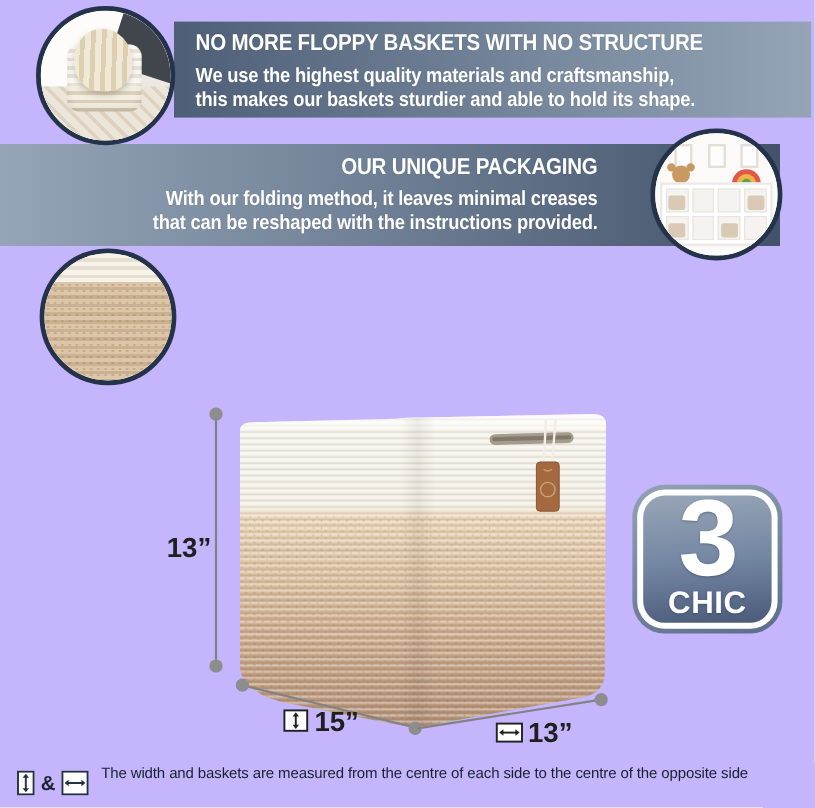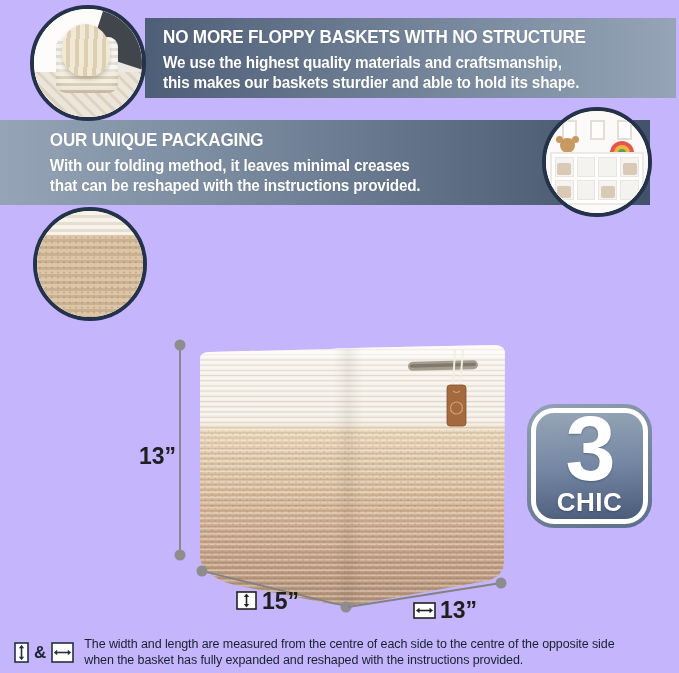--- a/index.html
+++ b/index.html
@@ -11,21 +11,21 @@
   .banner { position:absolute; color:#ffffff; }
   .banner-inner { transform:scaleX(0.90); }
   .origin-left  { transform-origin:left center; }
   .origin-right { transform-origin:right center; }
   .banner-title { font-weight:bold; font-size:19px; letter-spacing:-0.2px; line-height:21px;
                   text-shadow:0 0 1px rgba(20,30,45,0.25); }
   .banner-body  { font-weight:bold; font-size:17px; letter-spacing:-0.2px; line-height:20px; margin-top:6px;
                   text-shadow:0 0 1px rgba(20,30,45,0.25); }
   #banner-1 { left:145px; top:18px;  width:531px; height:80px; padding:8px 0 0 18px;
               background:linear-gradient(90deg,#4e5e77 0%, #6e7f95 45%, #95a4b6 100%); }
-  #banner-2 { left:0;     top:120px; width:650px; height:85px; padding:9px 152px 0 0; text-align:left;
+  #banner-2 { left:0;     top:120px; width:650px; height:85px; padding:9px 152px 0 0; text-align:right;
               background:linear-gradient(90deg,#95a4b6 0%, #6e7f95 50%, #41526a 100%); }
   #banner-3 { left:40px;  top:225px; width:636px; height:86px; padding:8px 0 0 121px;
               background:linear-gradient(90deg,#52627b 0%, #7b8ca1 55%, #95a4b6 100%); }
 
   
   .circle-photo { position:absolute; border:4px solid #24324a; border-radius:50%; overflow:hidden; background:#fff; }
   #circle-1 { left:30px;  top:5px;   width:116px; height:116px; }
   #circle-2 { left:542px; top:107px; width:110px; height:110px; }
   #circle-3 { left:33px;  top:207px; width:114px; height:114px; }
   .ph { position:absolute; }
@@ -252,18 +252,17 @@
       </svg>
       <span class="amp">&amp;</span>
       <svg width="23" height="21" viewBox="0 0 23 21">
         <rect x="1" y="1" width="21" height="19" fill="#ffffff" stroke="#25313f" stroke-width="1.6"></rect>
         <line x1="5" y1="10.5" x2="18" y2="10.5" stroke="#25313f" stroke-width="1.6"></line>
         <polygon points="2.8,10.5 6.2,7.8 6.2,13.2" fill="#25313f"></polygon>
         <polygon points="20.2,10.5 16.8,7.8 16.8,13.2" fill="#25313f"></polygon>
       </svg>
     </div>
     <div class="note-text">
-      <div>The width and length are measured from the centre of each side to the centre of the opposite side</div>
-      <div>when the basket has fully expanded and reshaped with the instructions provided.</div>
+      <div>The width and baskets are measured from the centre of each side to the centre of the opposite side</div>
     </div>
   </div>
 
 </div>
 
 </body></html>

